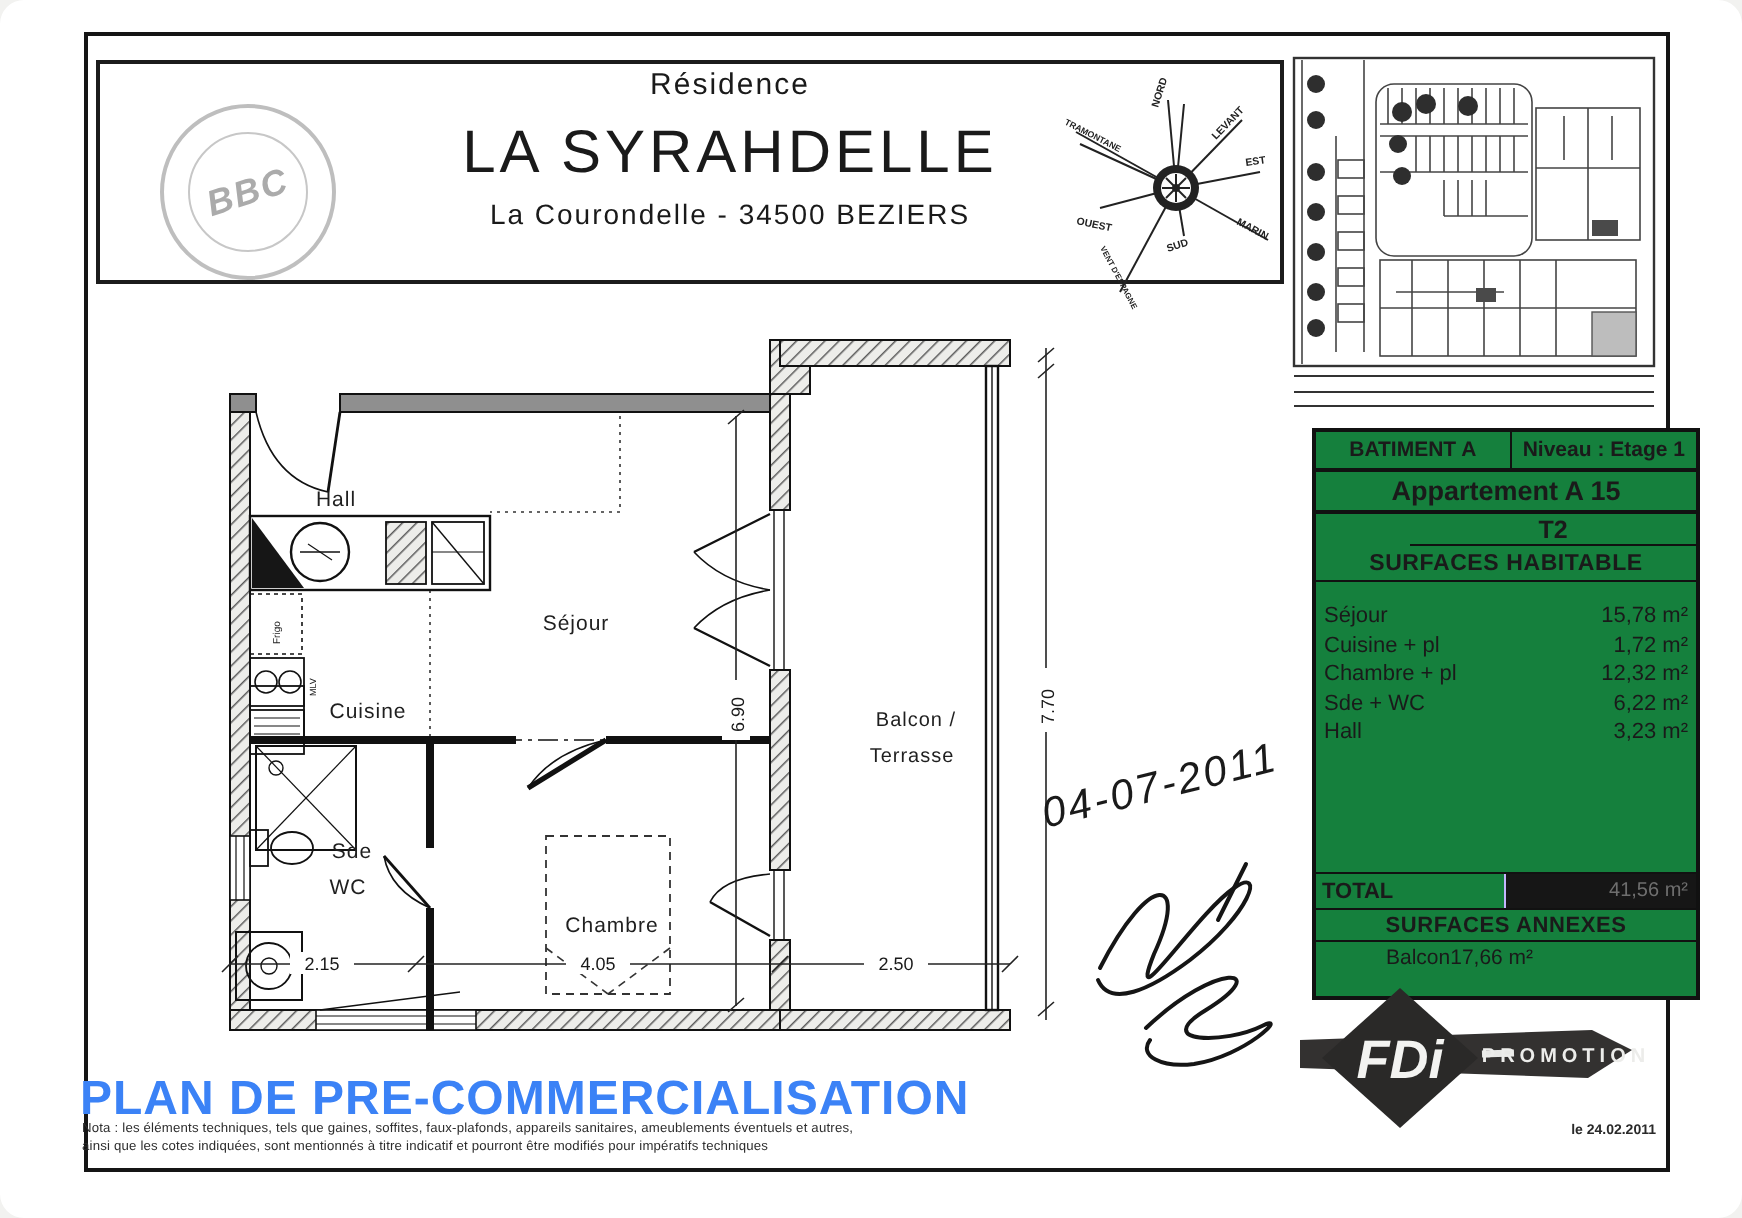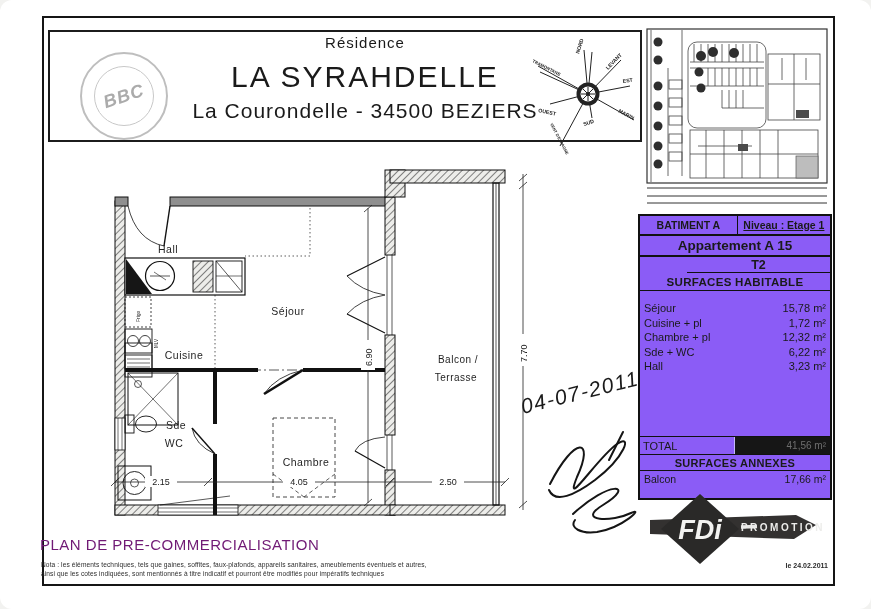--- a/index.html
+++ b/index.html
@@ -5,46 +5,46 @@
   html,body{margin:0;padding:0;background:#f2f2f0;}
   .canvas{position:relative;width:871px;height:609px;background:#fff;overflow:hidden;
           font-family:"Liberation Sans",sans-serif;color:#1a1a1a;border-radius:12px;}
   .abs{position:absolute;}
   .page-frame{left:42px;top:16px;width:789px;height:566px;border:2px solid #151515;}
   
   .header-box{left:48px;top:30px;width:590px;height:108px;border:2px solid #1c1c1c;}
   .header-text{left:150px;top:34px;width:430px;text-align:center;}
   .residence{font-size:15px;letter-spacing:1px;}
   .res-name{font-size:30px;letter-spacing:2px;margin-top:9px;font-weight:400;}
-  .res-addr{font-size:21px;letter-spacing:1px;margin-top:5px;}
+  .res-addr{font-size:14px;letter-spacing:1px;margin-top:5px;}
   .stamp{left:80px;top:52px;width:84px;height:84px;border:2px solid #a9a9a9;border-radius:50%;
          display:flex;align-items:center;justify-content:center;opacity:.75;}
   .stamp-inner{width:58px;height:58px;border:1.5px solid #b5b5b5;border-radius:50%;
          display:flex;align-items:center;justify-content:center;}
   .stamp-txt{font-weight:bold;font-style:italic;font-size:18px;color:#8f8f8f;transform:rotate(-18deg);letter-spacing:1px;}
   
-  .info-table{left:638px;top:214px;width:190px;border:2px solid #111;background:#8b5cf6;font-size:11px;}
+  .info-table{left:656px;top:214px;width:190px;border:2px solid #111;background:#15803d;font-size:11px;}
   .tr{display:flex;align-items:center;}
   .r1{height:18px;border-bottom:2px solid #111;font-weight:bold;font-size:10.5px;}
   .r1 .c1{flex:1.05;text-align:center;border-right:1.5px solid #111;height:100%;display:flex;align-items:center;justify-content:center;}
-  .r1 .c2{flex:1;text-align:center;text-decoration:underline;}
+  .r1 .c2{flex:1;text-align:center;}
   .r2{height:19px;border-bottom:2px solid #111;font-weight:bold;font-size:13.5px;justify-content:center;}
   .r3{height:15px;border-bottom:1.5px solid #111;font-weight:bold;font-size:12.5px;justify-content:center;margin-left:47px;}
   .r4{height:17px;border-bottom:1.5px solid #111;font-weight:bold;font-size:11.5px;justify-content:center;letter-spacing:.3px;}
   .surf-list{height:135px;padding:10px 4px 0 4px;box-sizing:content-box;}
   .surf-row{display:flex;justify-content:space-between;line-height:14.6px;font-size:11px;}
   .total-row{height:17px;border-top:1.5px solid #111;border-bottom:1.5px solid #111;display:flex;}
-  .total-label{width:48%;font-weight:normal;padding-left:3px;display:flex;align-items:center;font-size:11px;}
+  .total-label{width:48%;font-weight:bold;padding-left:3px;display:flex;align-items:center;font-size:11px;}
   .total-value{flex:1;background:#161616;color:#6e6e6e;font-size:10px;display:flex;align-items:center;justify-content:flex-end;padding-right:4px;border-left:1px solid #c4b5fd;}
   .annex-title{height:15px;border-bottom:1.5px solid #111;display:flex;align-items:center;justify-content:center;font-weight:bold;font-size:11px;letter-spacing:.3px;}
-  .annex-row{height:16px;display:flex;justify-content:space-between;align-items:center;padding:0 4px;font-size:10.5px;}
+  .annex-row{height:16px;display:flex;align-items:center;padding:0 4px;font-size:10.5px;margin-left:31px;}
   .tbl-pad{height:11px;}
   .doc-date{left:742px;top:562px;width:86px;text-align:right;font-size:7px;font-weight:bold;color:#2a2a2a;}
   
-  .footer-title{left:40px;top:536px;font-size:15px;letter-spacing:.5px;color:#701a75;font-weight:400;}
+  .footer-title{left:40px;top:536px;font-size:24px;letter-spacing:.5px;color:#3b82f6;font-weight:700;}
   .note{left:41px;color:#2d2d2d;font-size:6.6px;letter-spacing:.1px;}
   .note1{top:561px;} .note2{top:570px;}
   svg text{font-family:"Liberation Sans",sans-serif;}
 </style>
 </head>
 <body>
 
 <div class="canvas">
 
   <div class="abs page-frame"></div>

